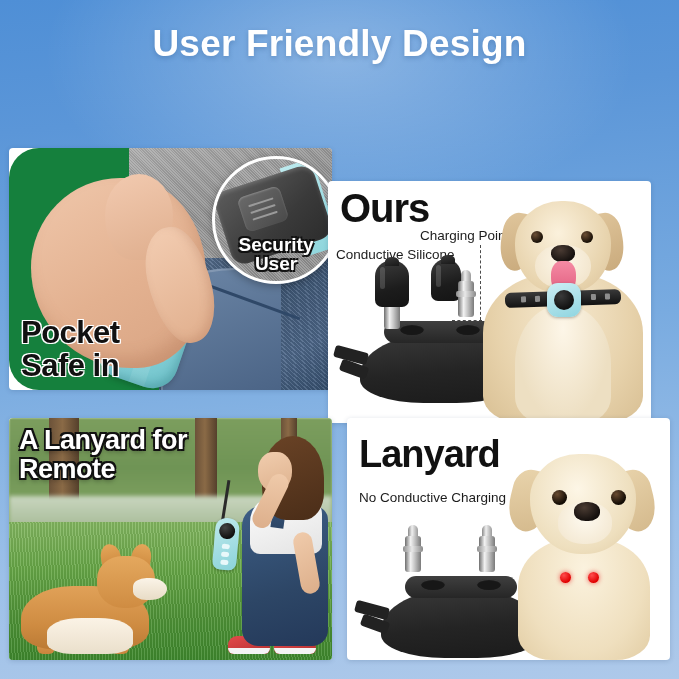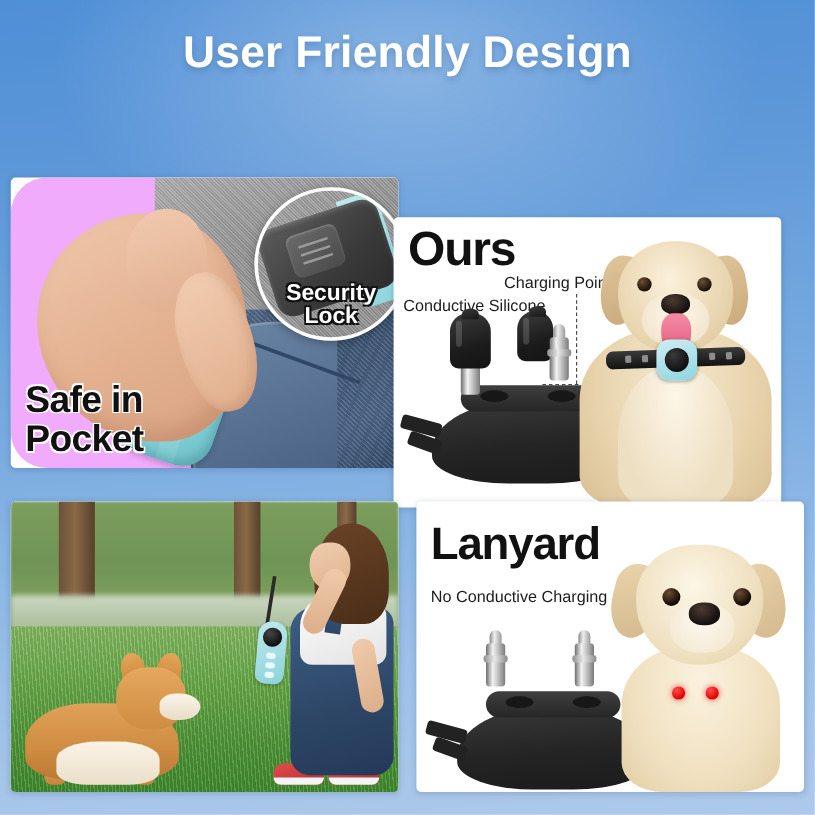--- a/index.html
+++ b/index.html
@@ -27,21 +27,21 @@
 
   
   .panel{position:absolute;background:#ffffff;border-radius:4px;overflow:hidden;
          box-shadow:0 1px 5px rgba(20,50,90,.18);}
   #panel-tl{left:9px;  top:148px; width:323px; height:242px;}
   #panel-tr{left:328px;top:148px; width:323px; height:242px;margin-top:33px;}
   #panel-bl{left:9px;  top:418px; width:323px; height:242px;}
   #panel-br{left:347px;top:418px; width:323px; height:242px;}
 
   
-  .tl-photo{position:absolute;inset:0;background:#f0abfc;border-radius:30px;}
+  .tl-photo{position:absolute;inset:0;background:#15803d;border-radius:30px;}
   .tl-shirt{position:absolute;left:120px;top:0;width:203px;height:132px;
     background:linear-gradient(160deg,#a9a9a9,#8f8f8f 45%,#9c9c9c);}
   .tl-shirt:after{content:"";position:absolute;inset:0;
     background:repeating-linear-gradient(45deg,rgba(255,255,255,.16) 0 1px,rgba(0,0,0,.05) 1px 2px);}
   .tl-jeans{position:absolute;left:150px;top:110px;width:173px;height:132px;
     background:linear-gradient(150deg,#5c7595,#3f5775 40%,#4e688a 75%,#36506f);}
   .tl-jeans:after{content:"";position:absolute;inset:0;
     background:repeating-linear-gradient(42deg,rgba(255,255,255,.10) 0 1px,rgba(0,0,0,.10) 1px 3px);}
   .tl-pocket{position:absolute;left:152px;top:120px;width:120px;height:122px;
     background:linear-gradient(160deg,#6c86a6,#4b6486);
@@ -299,27 +299,27 @@
     <div class="tl-mag">
       <div class="tl-mag-mint"></div>
       <div class="tl-mag-body"></div>
       <div class="tl-mag-sw">
         <i style="top:10px"></i>
           <i style="top:17px"></i>
           <i style="top:24px"></i>
       </div>
       <div class="tl-mag-label">
         <span>Security</span><br>
-        <span>Lock</span>
+        <span>User</span>
       </div>
     </div>
 
     <div class="tl-caption">
+      <div>Pocket</div>
       <div>Safe in</div>
-      <div>Pocket</div>
     </div>
   </div>
 </div>
 
 <div class="panel" id="panel-tr">
   <div class="hdr-big" style="left:12px;top:6px;font-size:40px;line-height:42px;">Ours</div>
 
   <div class="lbl" style="left:8px;top:66px;">Conductive Silicone</div>
   <div class="lbl" style="left:92px;top:47px;">Charging Point</div>
 
@@ -411,20 +411,24 @@
     <div class="w-arm" style="right:16px;top:96px;height:62px;transform:rotate(-10deg);"></div>
     <div class="lanyard"></div>
     <div class="remote2">
       <div class="s"></div>
       <div class="b" style="top:26px"></div>
       <div class="b" style="top:34px"></div>
       <div class="b" style="top:42px"></div>
     </div>
   </div>
 
+  <div class="bl-caption">
+    <div>A Lanyard for</div>
+    <div>Remote</div>
+  </div>
 </div>
 
 <div class="panel" id="panel-br">
   <div class="hdr-big" style="left:12px;top:16px;font-size:38px;line-height:40px;">Lanyard</div>
   <div class="lbl" style="left:12px;top:72px;">No Conductive Charging</div>
 
   <div class="dev" style="left:34px;top:160px;width:160px;height:80px;">
     <div class="dev-base"></div>
     <div class="dev-body">
       <div class="dev-wing l"></div>

